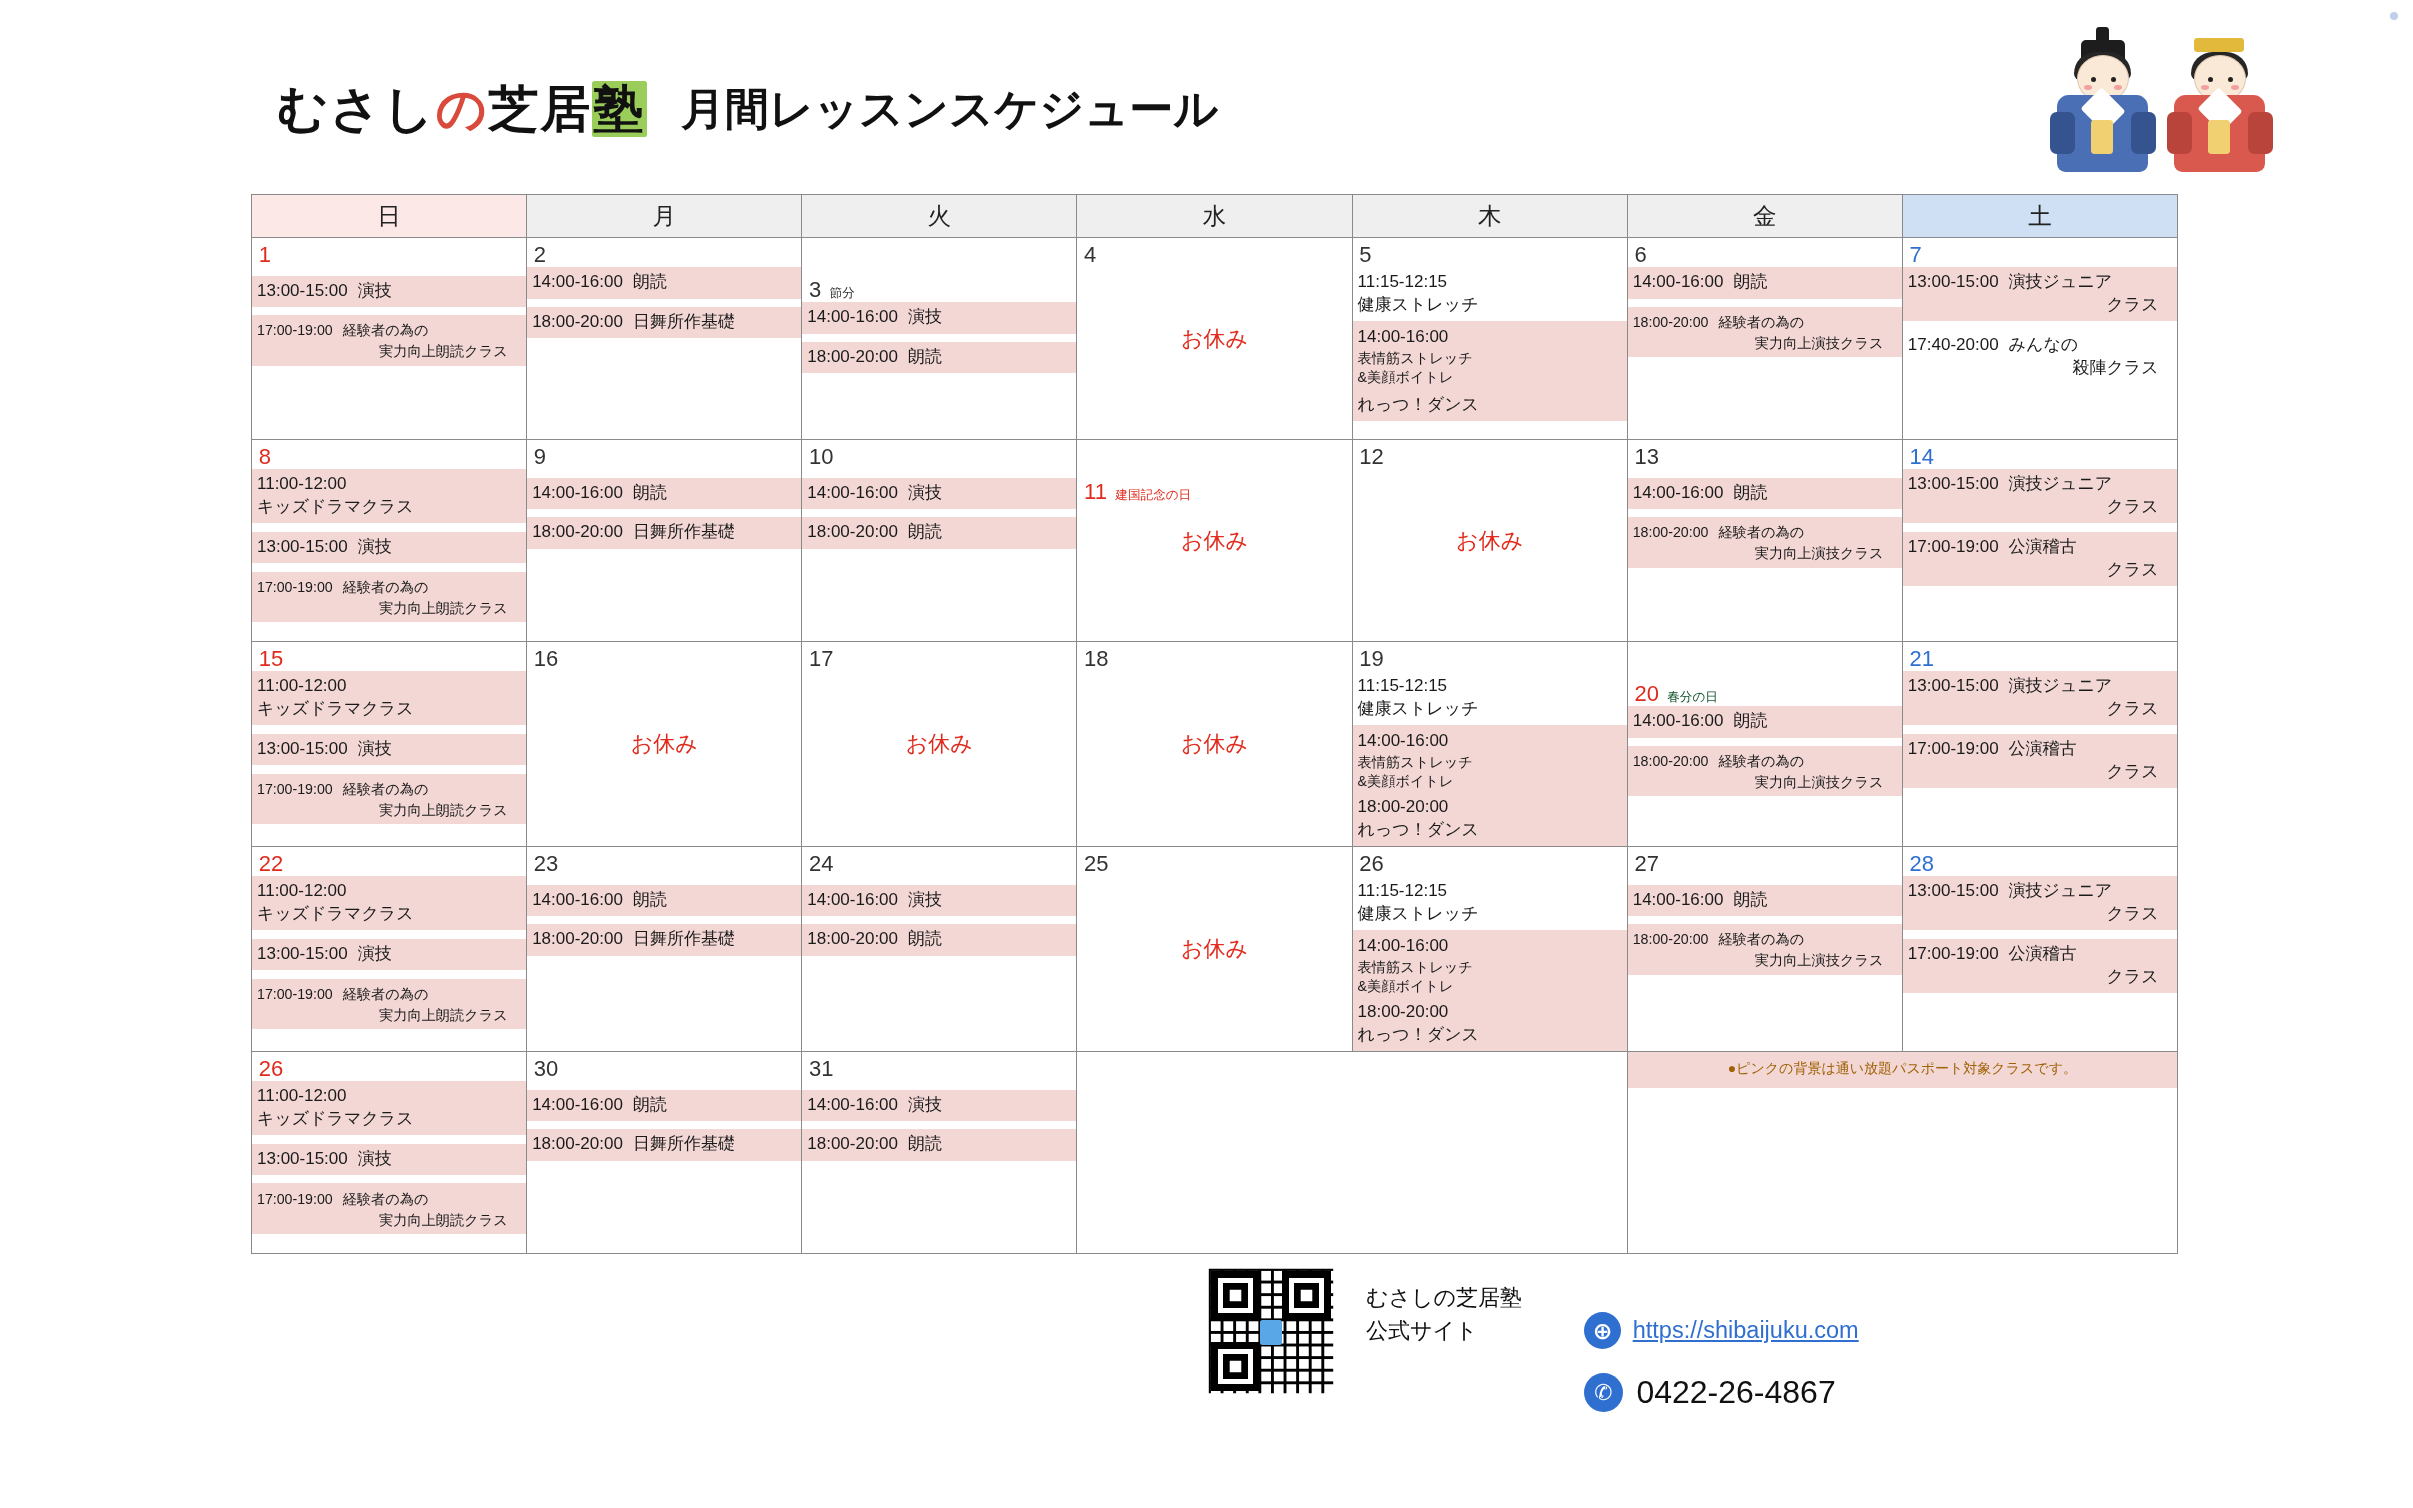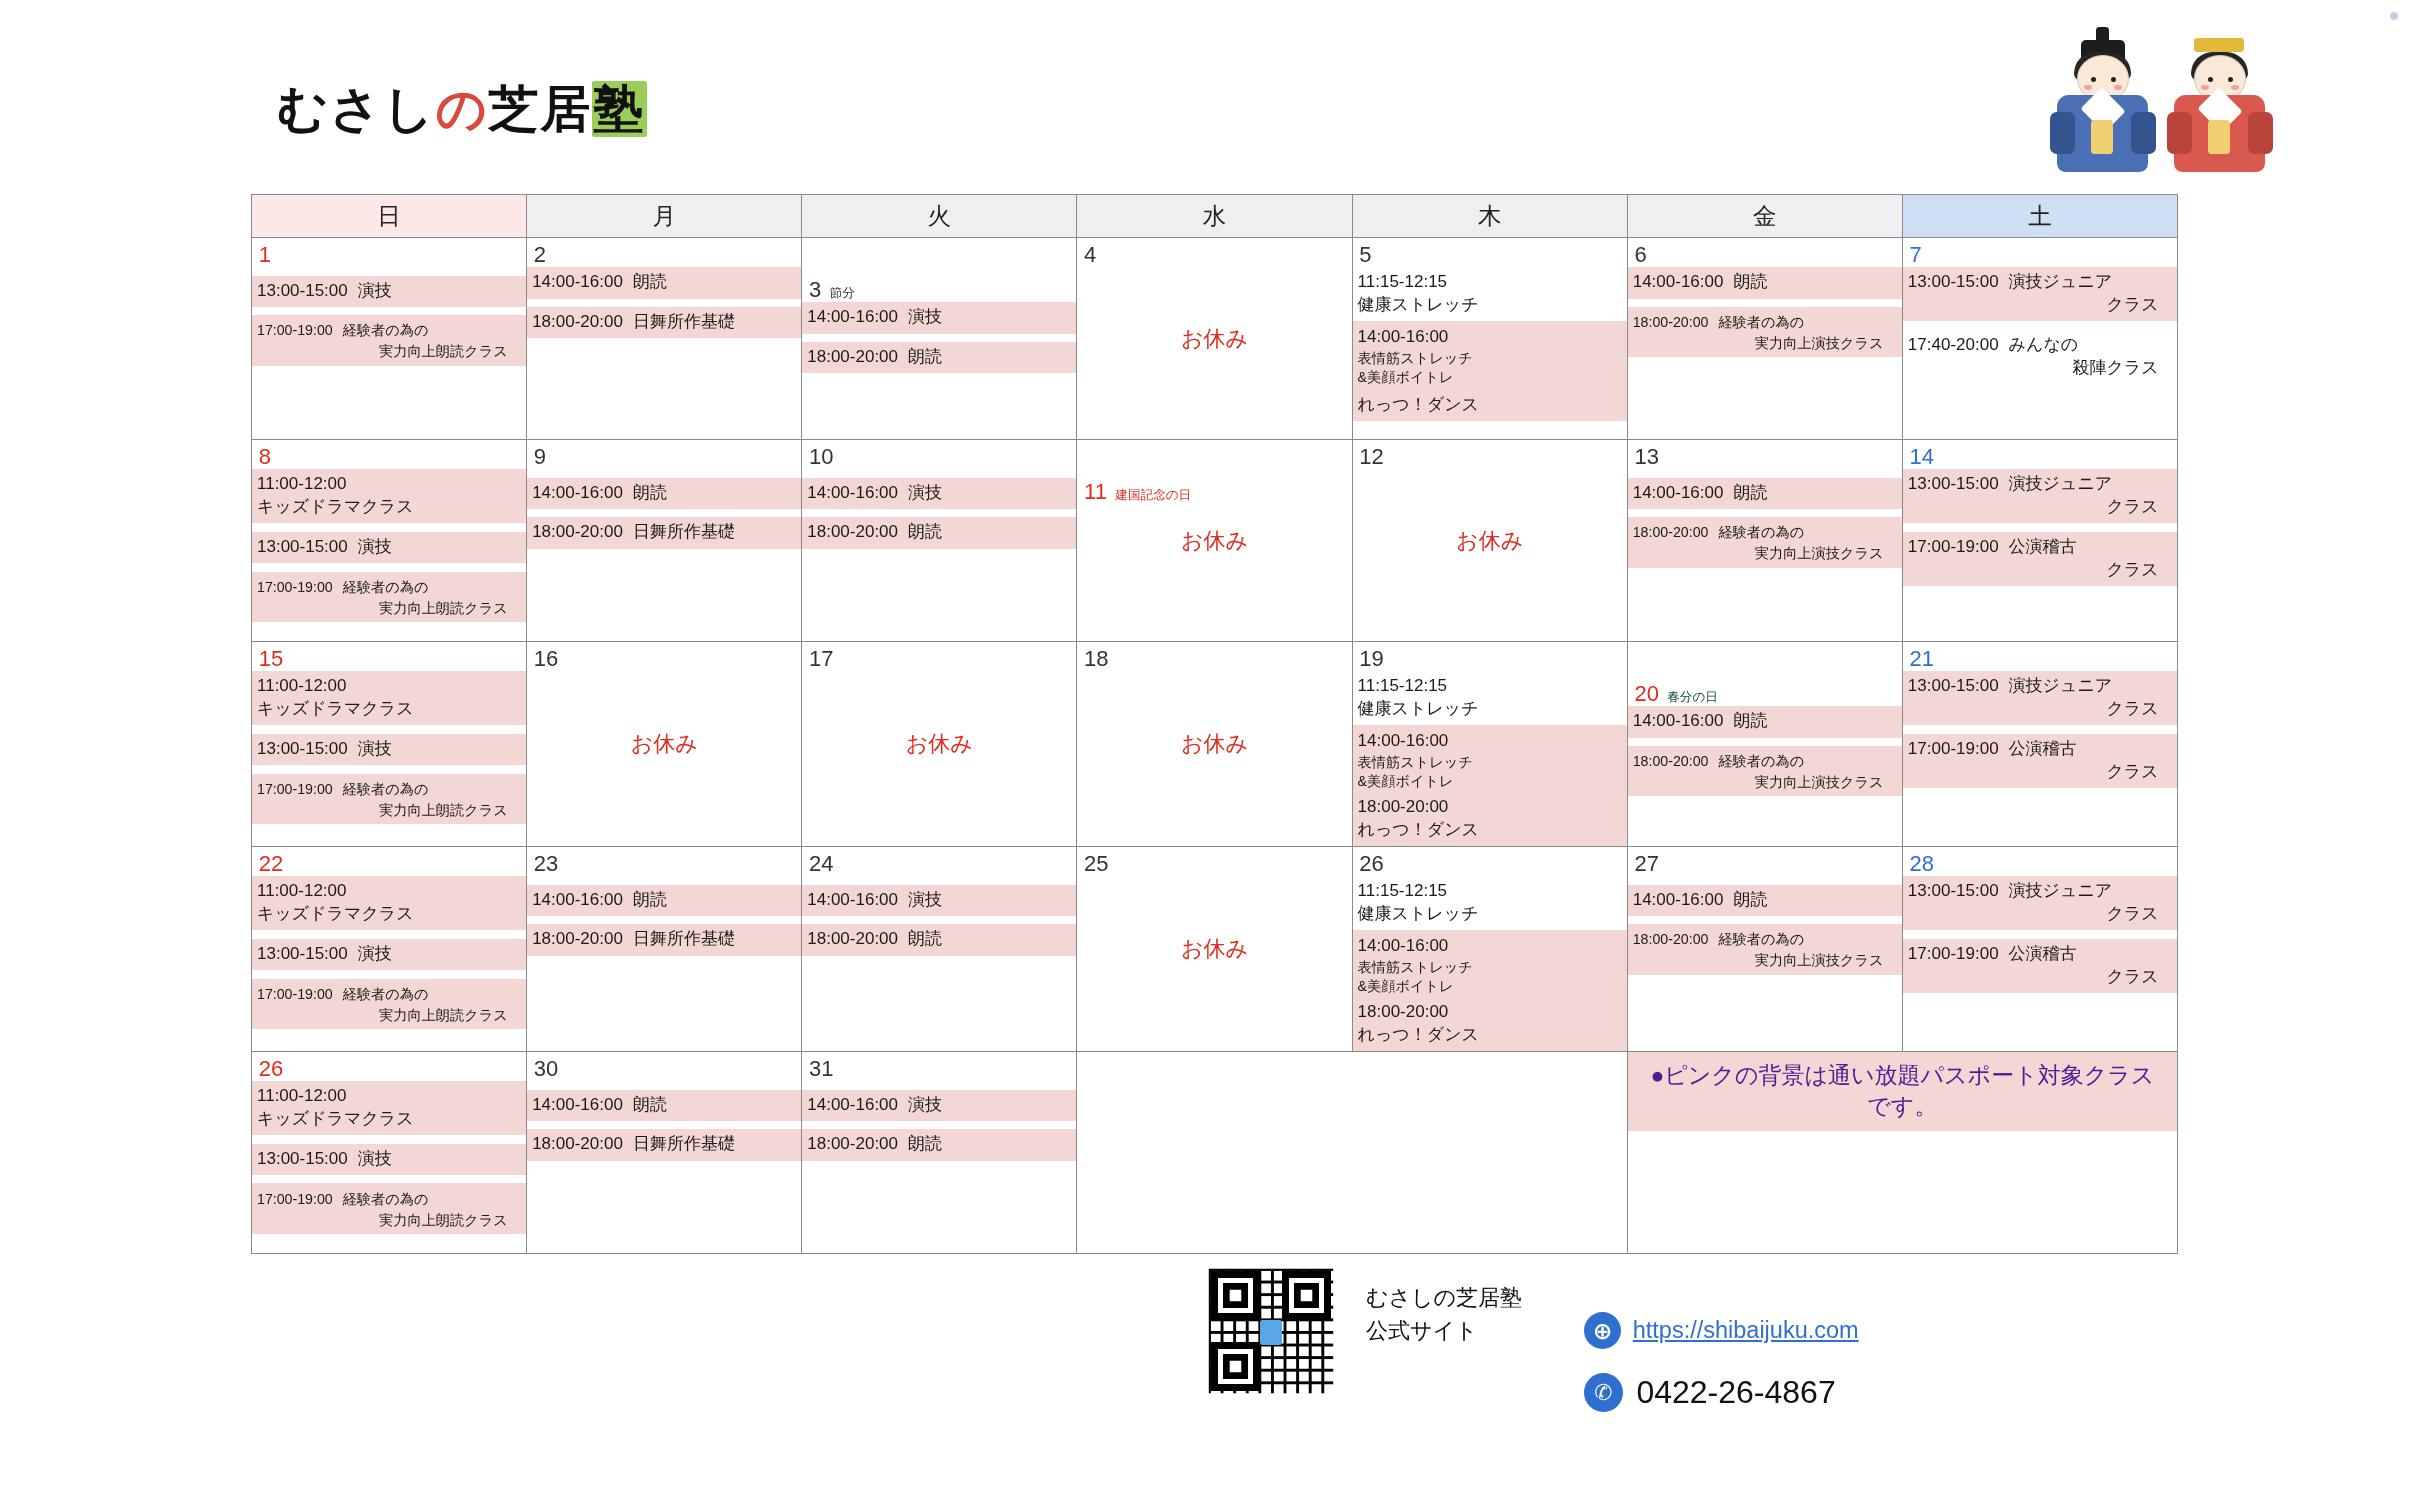--- a/index.html
+++ b/index.html
@@ -241,24 +241,25 @@
     width: 100%;
     position: absolute;
     top: 50%;
     transform: translateY(-50%);
     left: 0;
   }
   .cell-inner { position: relative; height: 100%; }
 
   
   .footer-note {
-    font-size: 23px;
-    color: #4c1d95;
+    font-size: 14px;
+    color: #a16207;
     padding: 8.4px 11.7px;
     text-align: center;
+    font-family: Liberation Mono, monospace;
   }
   .footer-block {
     position: absolute;
     left: 1081px;
     top: 1232px;
     width: 1098px;
     height: 235px;
   }
   .qr {
     position: absolute;
@@ -355,20 +356,21 @@
 <div class="page">
 
   <div class="dot-tr"></div>
 
   <div class="header">
 
     <div class="brand">
       <span>むさし</span><span class="mark-circle">の</span><span>芝居</span><span class="mark-green">塾</span>
     </div>
 
+    <div class="title-main">月間レッスンスケジュール</div>
 
   </div>
 
   <div class="dolls">
     <div class="doll male">
       <div class="hat"></div>
       <div class="hair"></div>
       <div class="head"></div>
       <div class="eye2 l"></div>
         <div class="eye2 r"></div>

